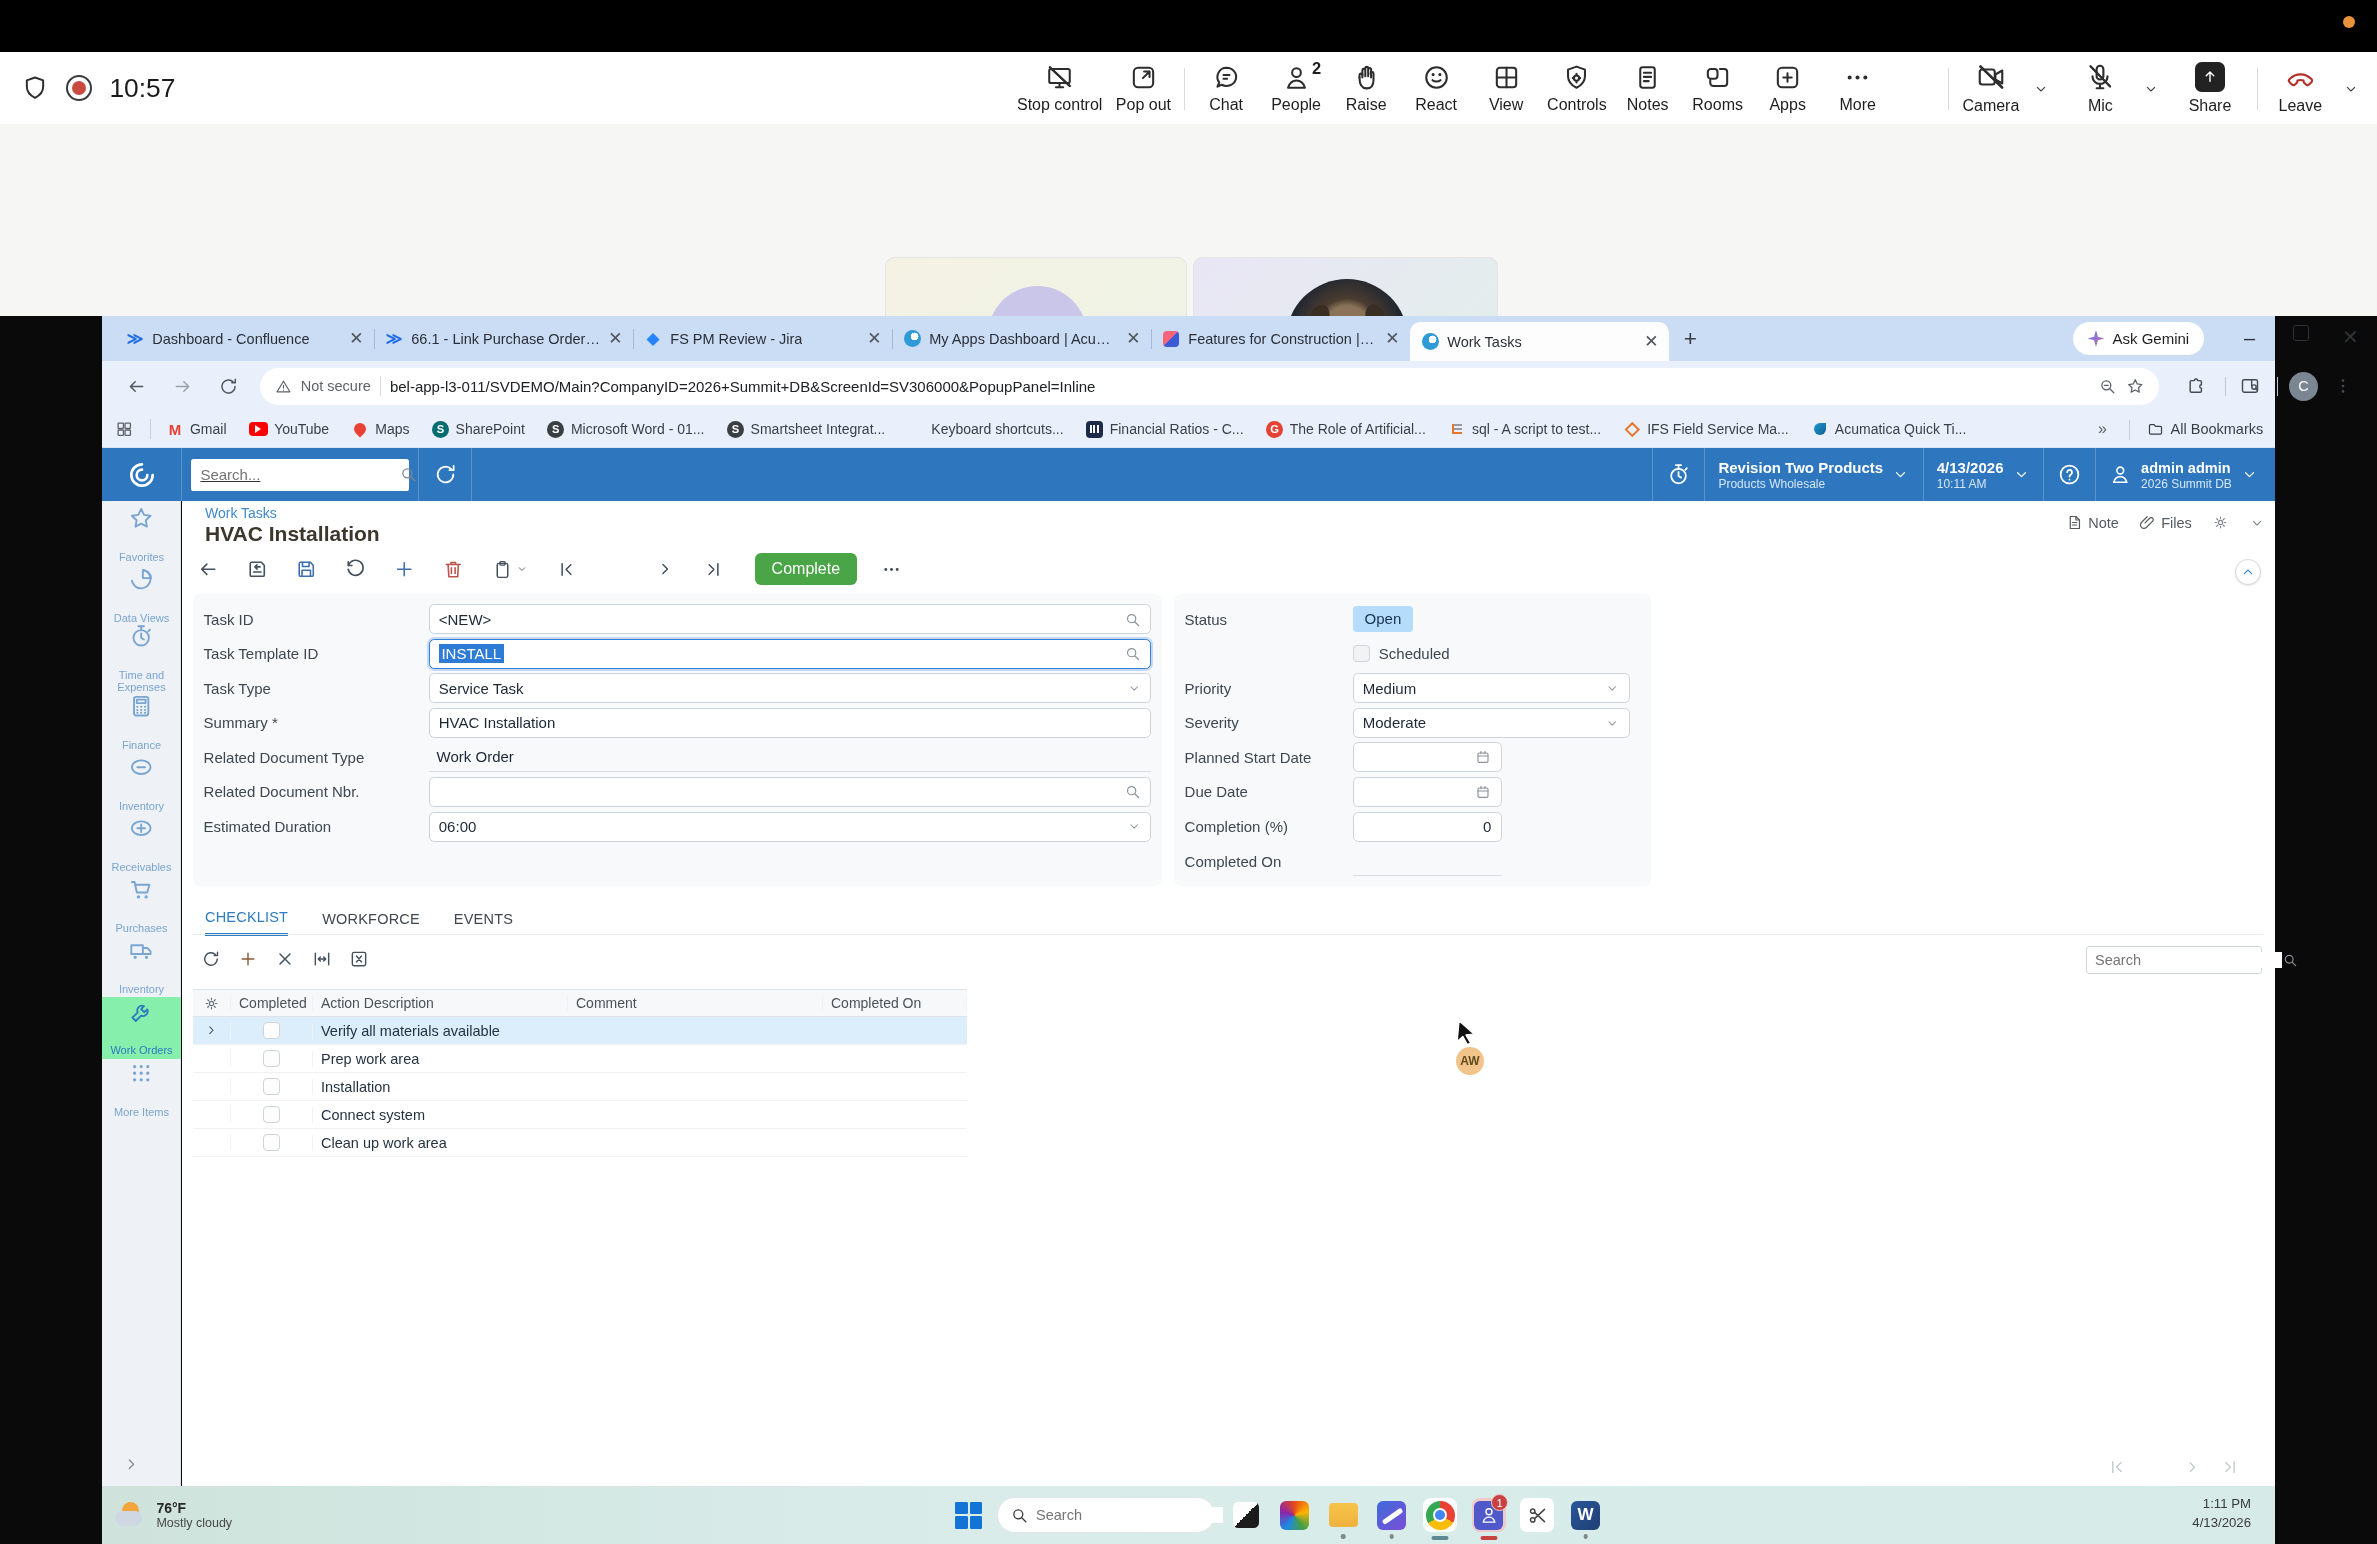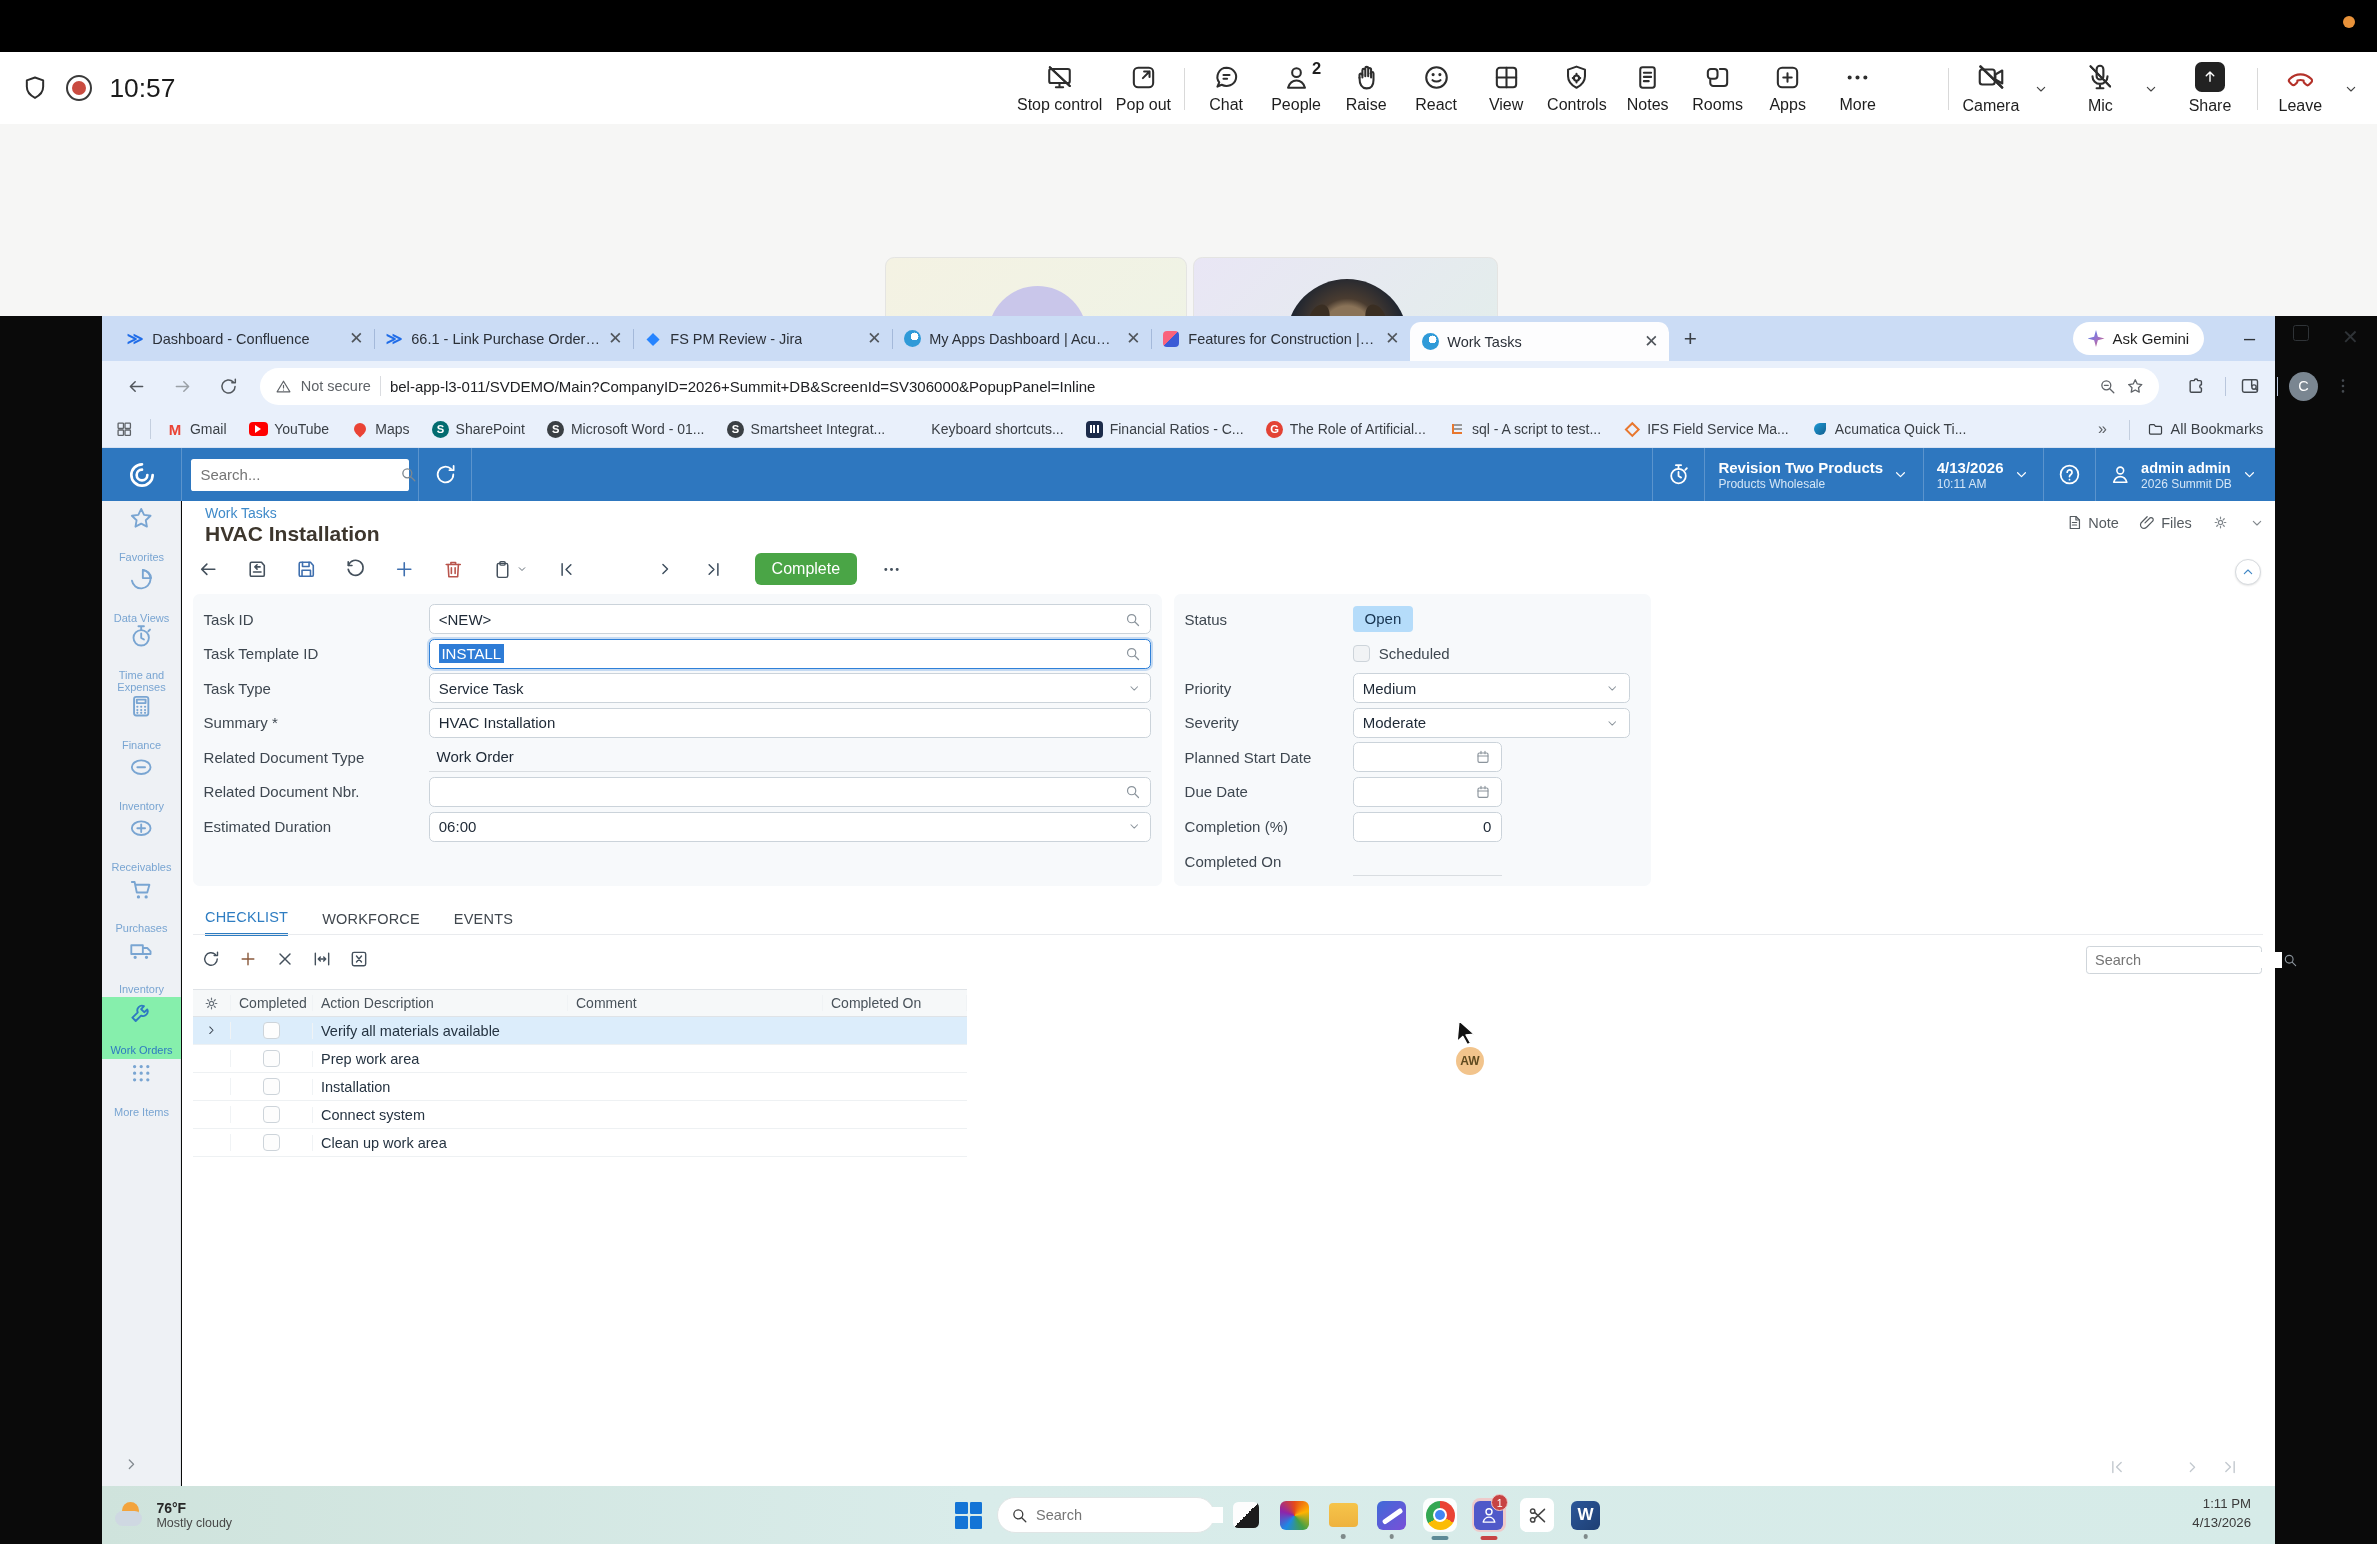--- a/index.html
+++ b/index.html
@@ -740,21 +740,21 @@
   </div>
 
   <div class="abs acuhead flex">
     <div style="width:79px;height:53px;display:flex;align-items:center;justify-content:center">
         <svg class="ic" width="32" height="32" style="stroke-width:2" viewBox="0 0 48 48">
           <use href="#i-swirl"></use>
         </svg>
       </div>
     <div class="hseg" style="padding:0 9.2px">
       <div class="flex" style="width:218px;height:32px;background:#fff;border-radius:2.6px;padding:0 9.2px">
-        <input style="border: none; outline: none; flex: 1 1 0%; font-size: 15px; font-family: inherit; color: rgb(51, 51, 51);" placeholder="Search...">
+        <input style="border: none; outline: none; flex: 1 1 0%; font-size: 15px; font-family: inherit; color: rgb(51, 51, 51); text-decoration: underline;" placeholder="Search...">
         <span style="color:#7c8790">
             <svg class="ic" width="18.5" height="18.5" viewBox="0 0 28 28">
               <use href="#i-search"></use>
             </svg>
           </span>
       </div>
     </div>
     <div class="hseg">
         <svg class="ic" width="25" height="25" viewBox="0 0 38 38">
           <use href="#i-reload"></use>

